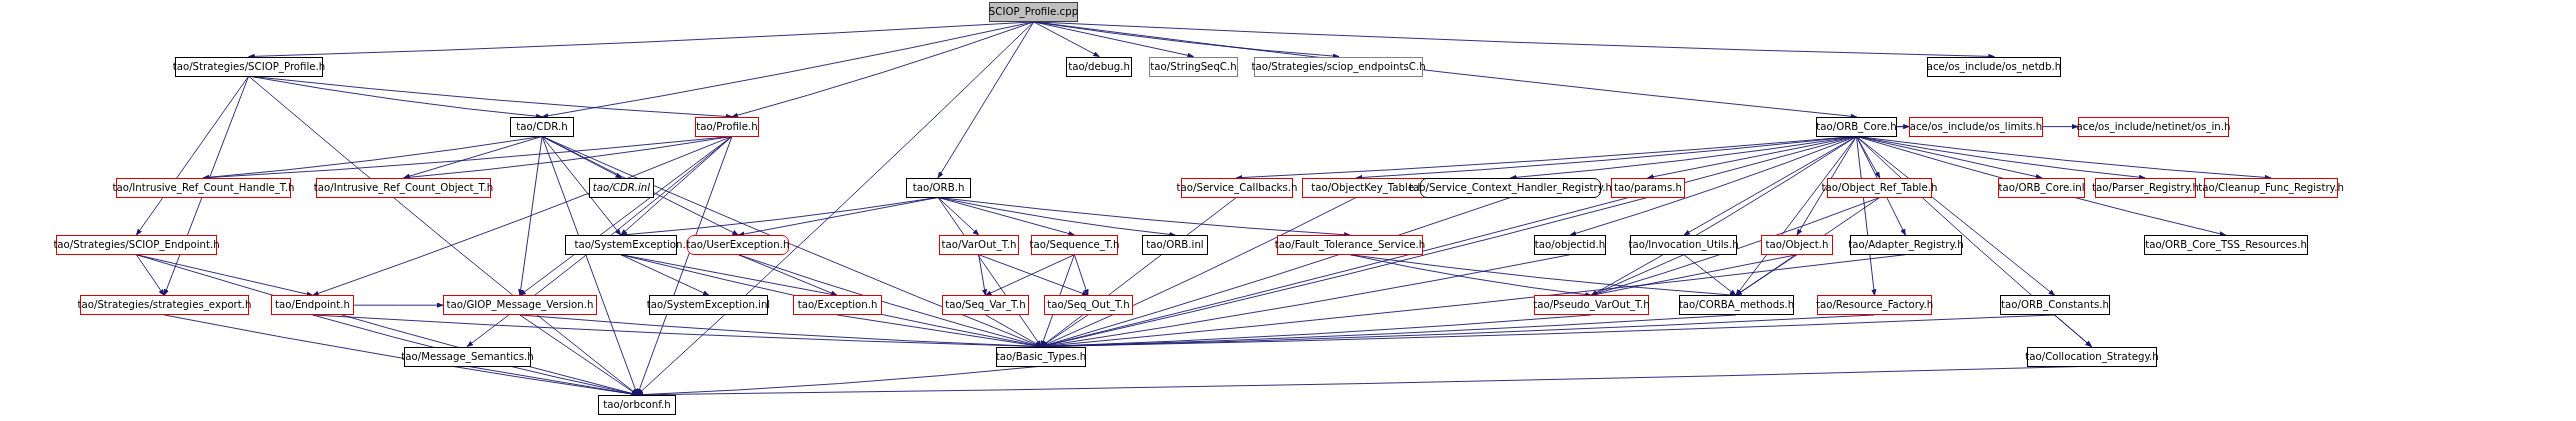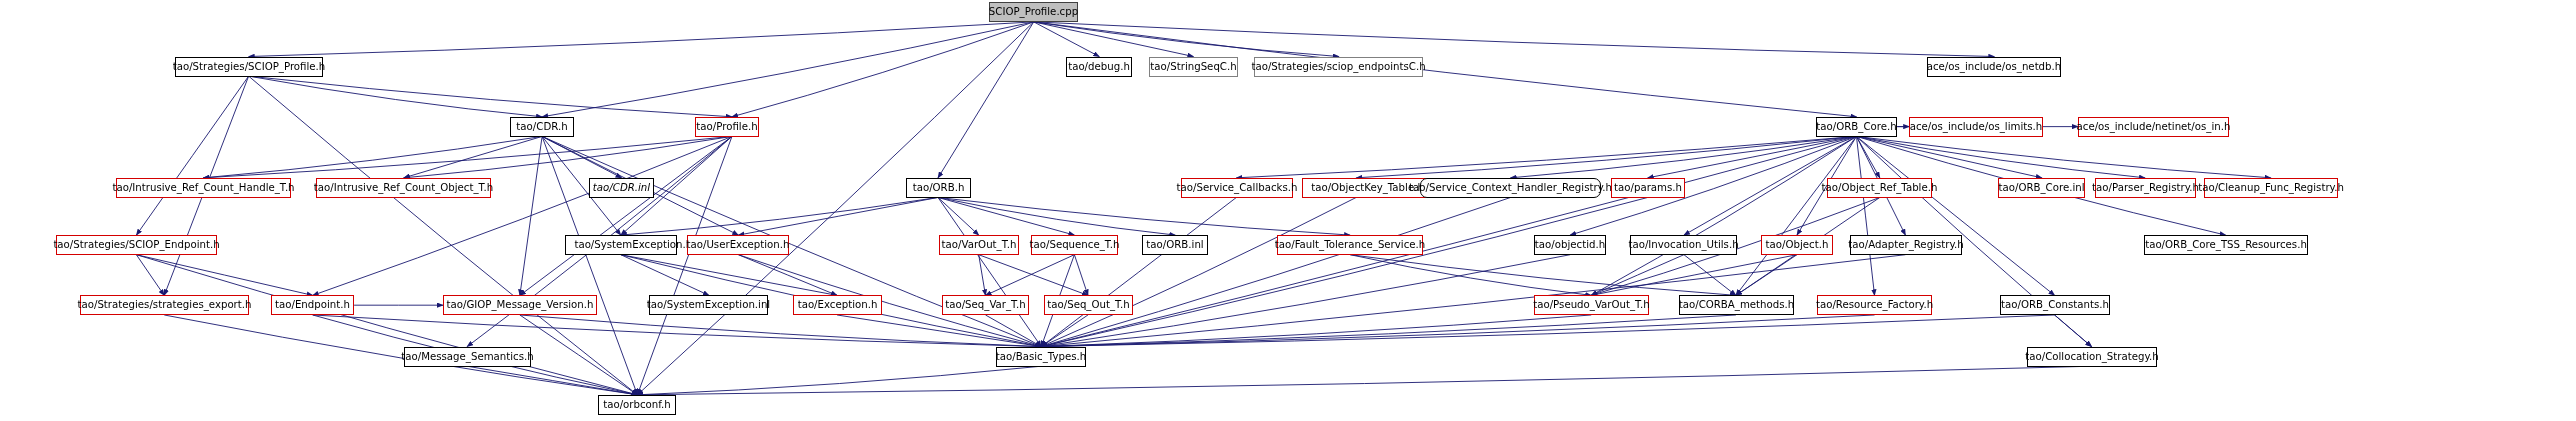--- a/index.html
+++ b/index.html
@@ -157,21 +157,21 @@
       <div class="node red" style="left: 1181px; top: 178px; width: 112px;">tao/Service_Callbacks.h</div>
       <div class="node red" style="left: 1302px; top: 178px; width: 131px;">tao/ObjectKey_Table.h</div>
       <div class="node black" style="left: 1420px; top: 178px; width: 181px; border-radius: 7px;">tao/Service_Context_Handler_Registry.h</div>
       <div class="node red" style="left: 1611px; top: 178px; width: 74px;">tao/params.h</div>
       <div class="node red" style="left: 1827px; top: 178px; width: 105px;">tao/Object_Ref_Table.h</div>
       <div class="node red" style="left: 1998px; top: 178px; width: 87px;">tao/ORB_Core.inl</div>
       <div class="node red" style="left: 2095px; top: 178px; width: 101px;">tao/Parser_Registry.h</div>
       <div class="node red" style="left: 2204px; top: 178px; width: 134px;">tao/Cleanup_Func_Registry.h</div>
       <div class="node red" style="left: 56px; top: 235px; width: 161px;">tao/Strategies/SCIOP_Endpoint.h</div>
       <div class="node black" style="left: 565px; top: 235px; width: 112px; padding-left: 29px;">tao/SystemException.h</div>
-      <div class="node red" style="left: 687px; top: 235px; width: 102px;">tao/UserException.h</div>
+      <div class="node red" style="left: 687px; top: 235px; width: 102px; border-radius: 7px;">tao/UserException.h</div>
       <div class="node red" style="left: 939px; top: 235px; width: 80px;">tao/VarOut_T.h</div>
       <div class="node red" style="left: 1031px; top: 235px; width: 87px;">tao/Sequence_T.h</div>
       <div class="node black" style="left: 1142px; top: 235px; width: 66px;">tao/ORB.inl</div>
       <div class="node red" style="left: 1277px; top: 235px; width: 146px;">tao/Fault_Tolerance_Service.h</div>
       <div class="node black" style="left: 1534px; top: 235px; width: 72px;">tao/objectid.h</div>
       <div class="node black" style="left: 1630px; top: 235px; width: 107px;">tao/Invocation_Utils.h</div>
       <div class="node red" style="left: 1761px; top: 235px; width: 72px;">tao/Object.h</div>
       <div class="node black" style="left: 1850px; top: 235px; width: 112px;">tao/Adapter_Registry.h</div>
       <div class="node black" style="left: 2144px; top: 235px; width: 164px;">tao/ORB_Core_TSS_Resources.h</div>
       <div class="node red" style="left: 80px; top: 295px; width: 169px;">tao/Strategies/strategies_export.h</div>

